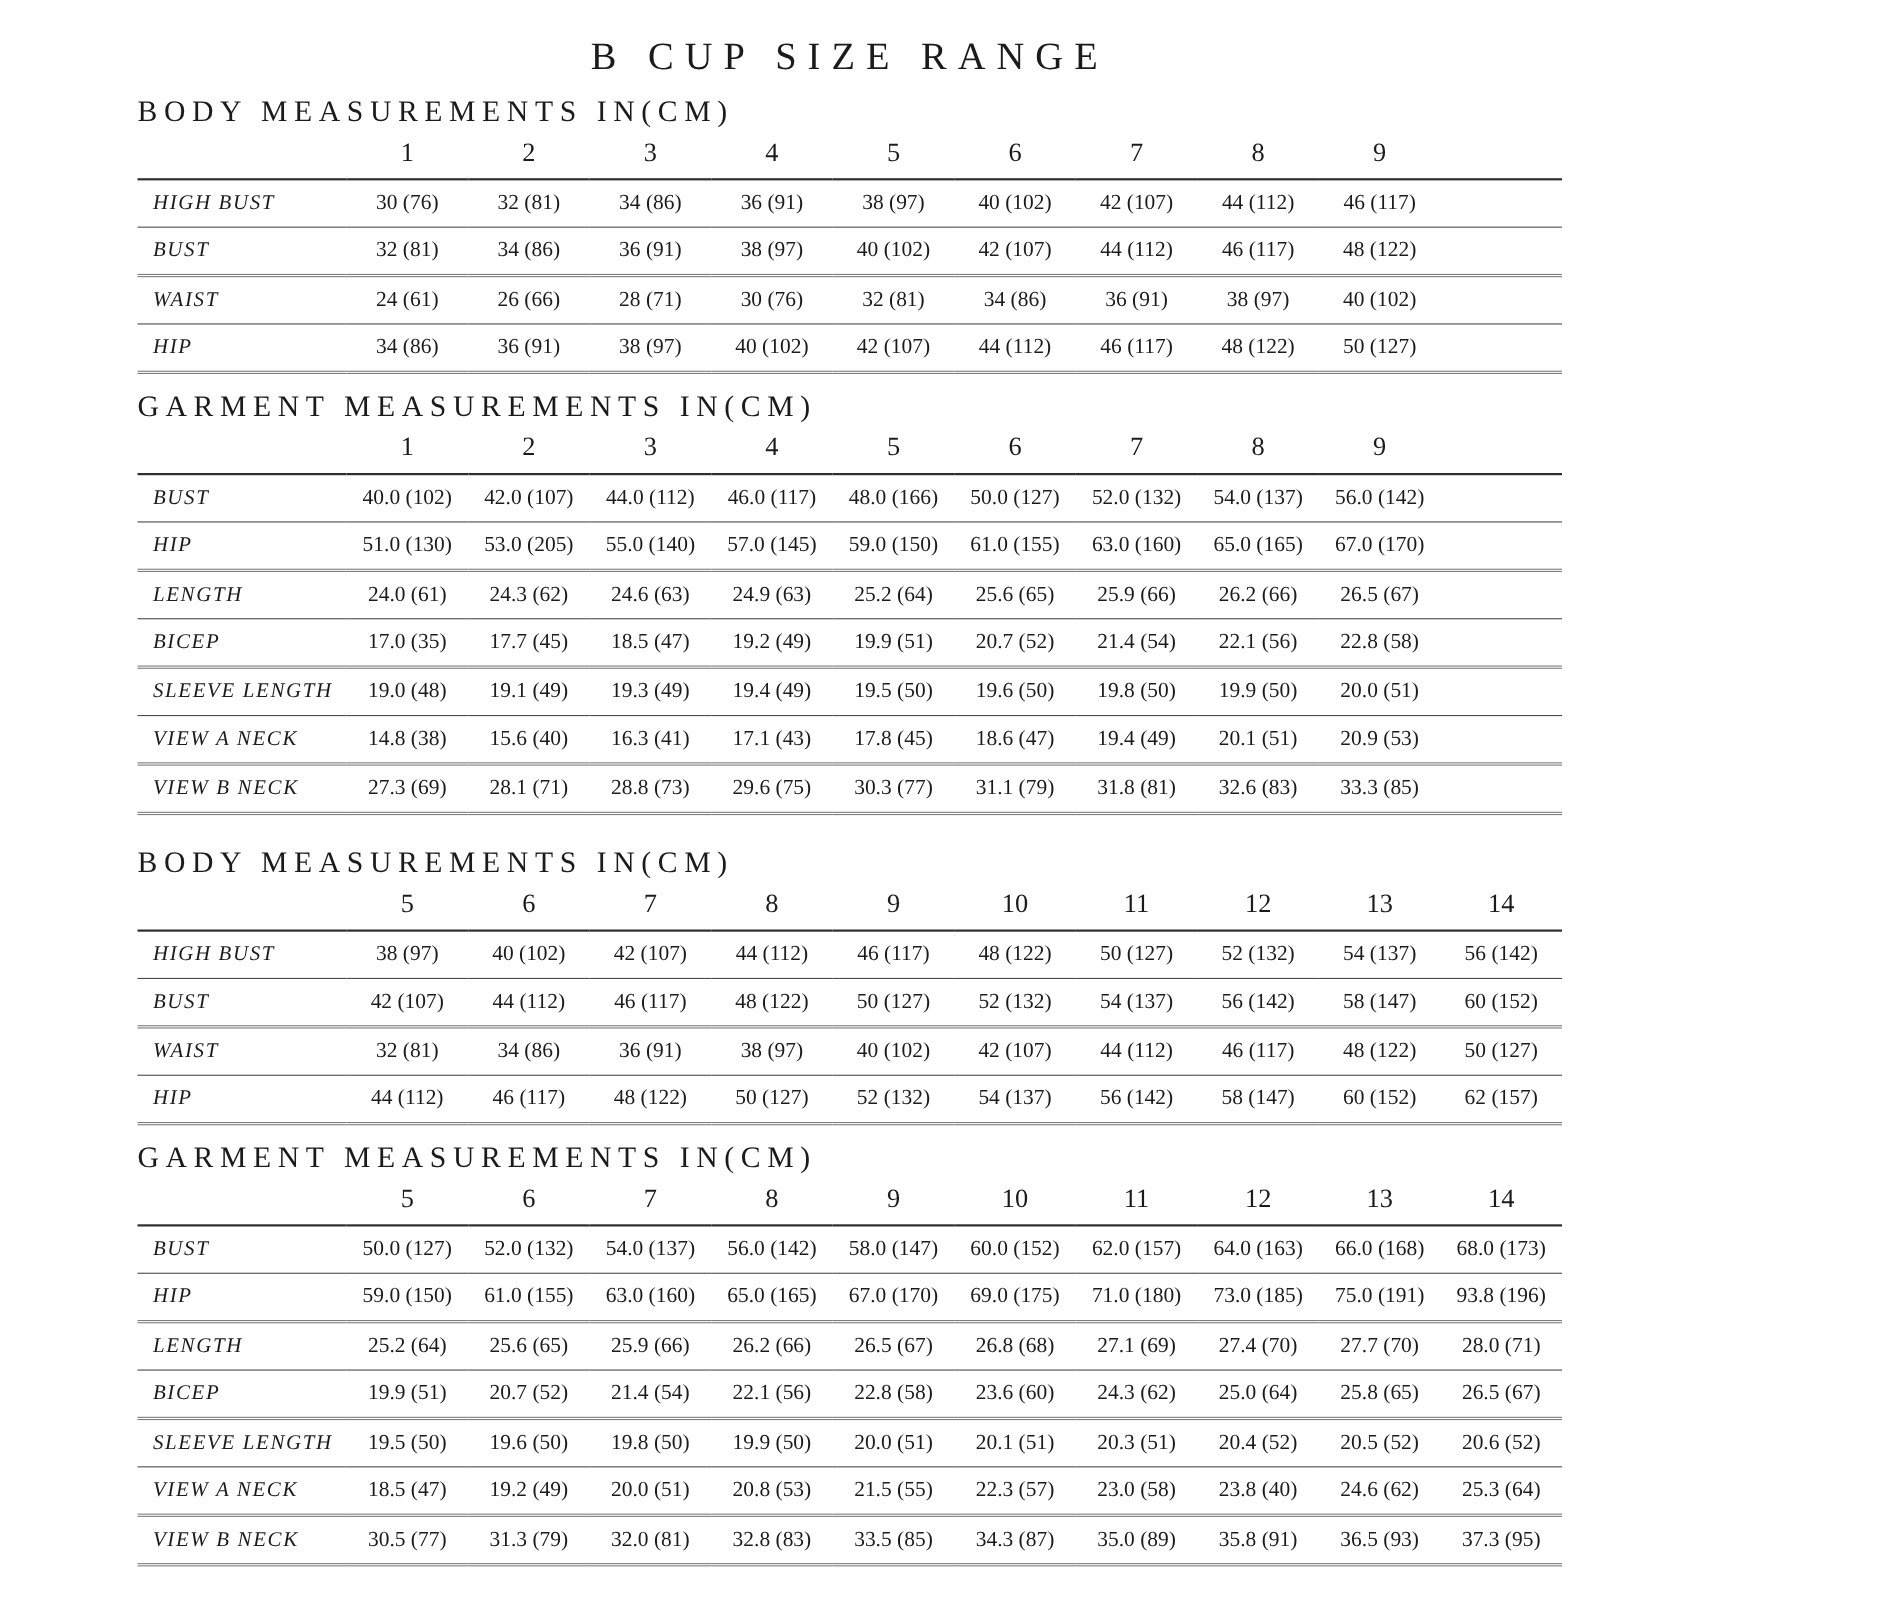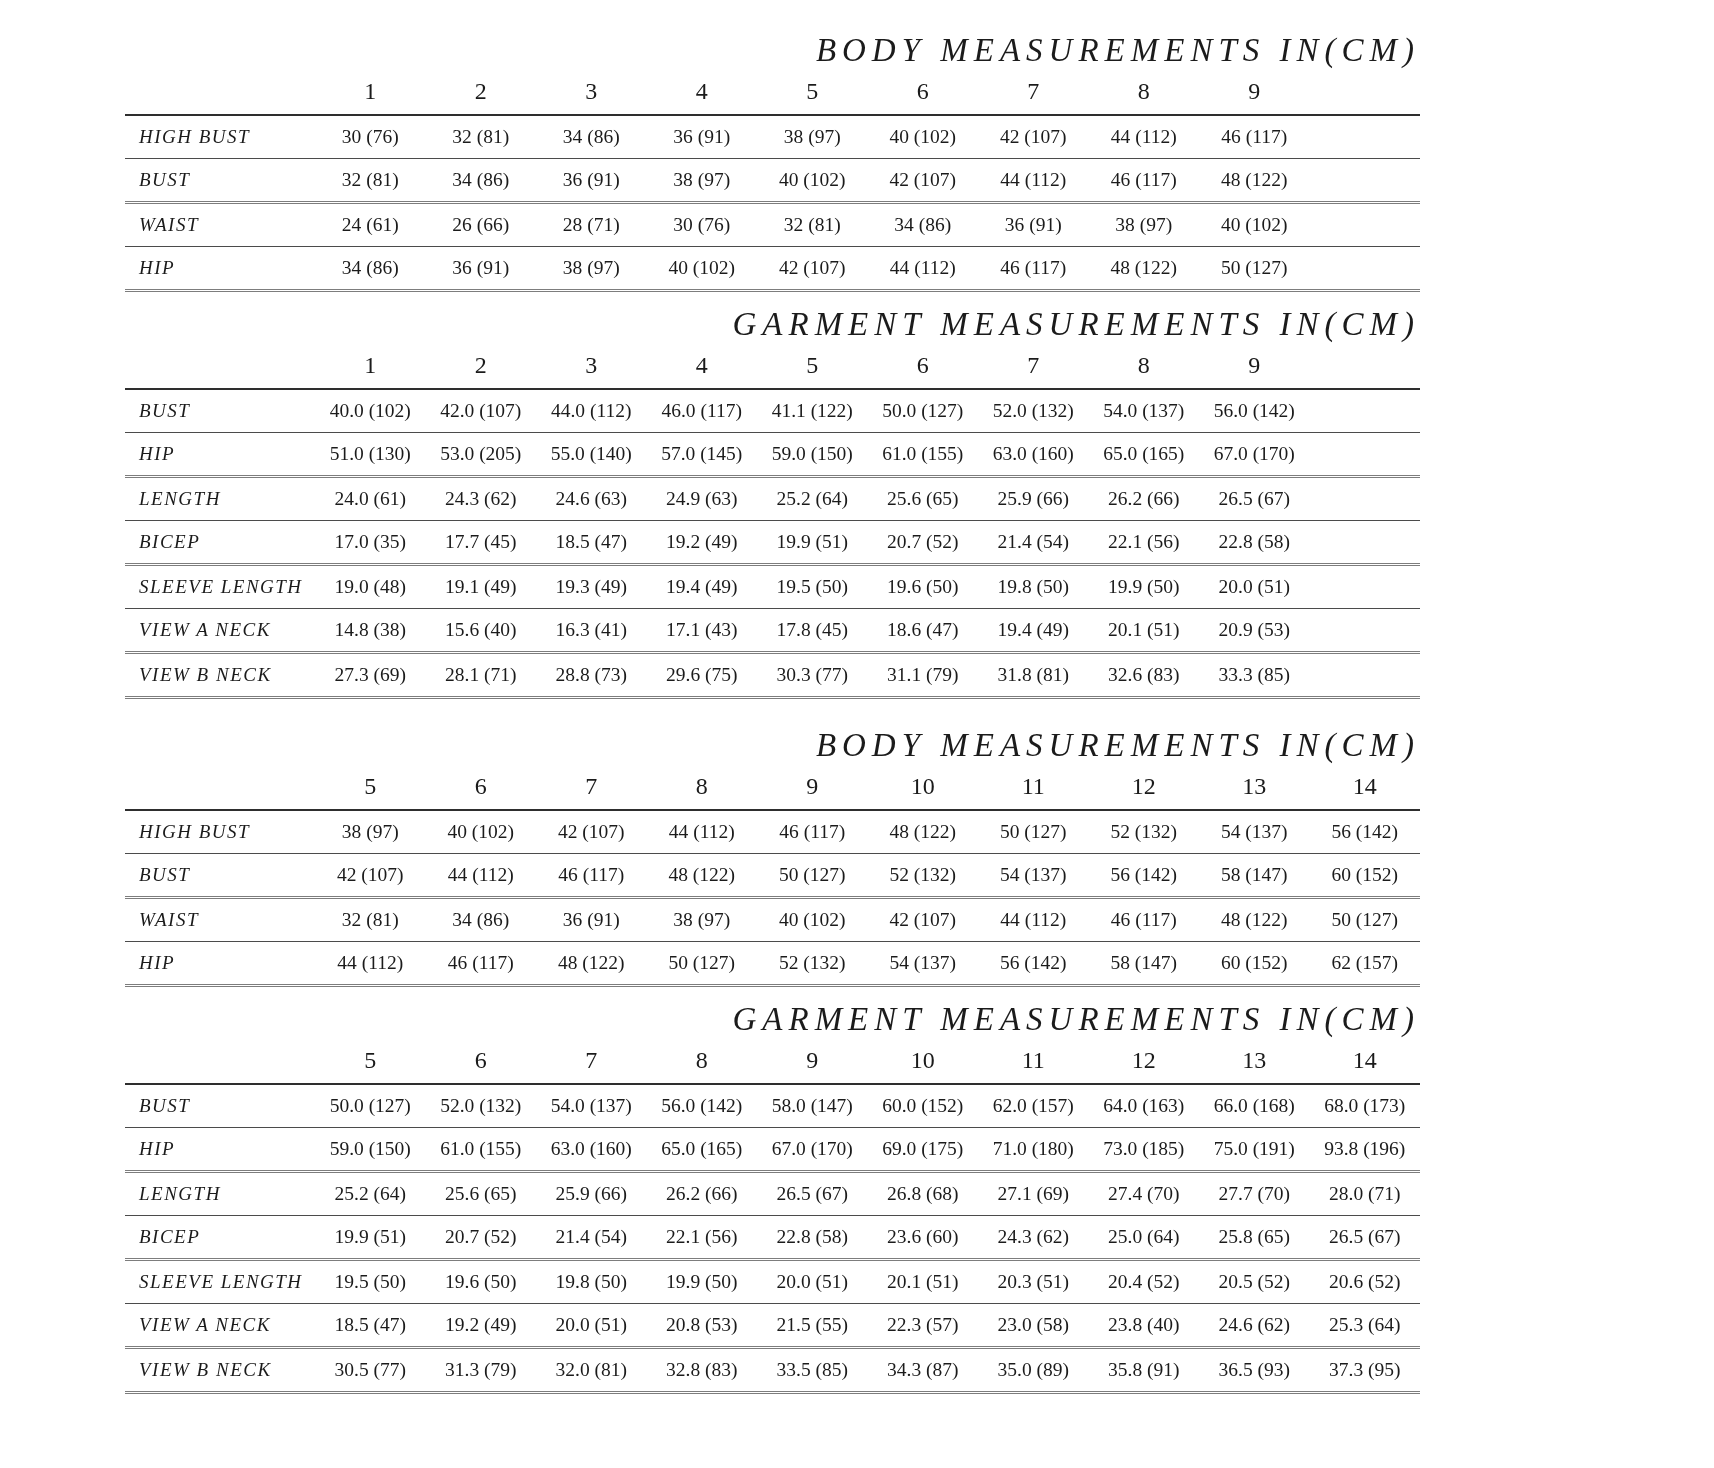--- a/index.html
+++ b/index.html
@@ -18,26 +18,25 @@
   }
   .section-title {
     font-size: 35px;
     font-weight: 400;
     letter-spacing: 10px;
     text-align: center;
     margin: 14px 0 8px 0;
   }
   .section + .section { margin-top: 28px; }
   .table-subtitle {
-    font-size: 33px;
+    font-size: 27px;
     font-weight: 400;
     letter-spacing: 6px;
-    text-align: right;
+    text-align: left;
     margin: 14px 0 0 0;
-    font-style: italic;
   }
   .mtable {
     width: 100%;
     border-collapse: collapse;
     table-layout: fixed;
   }
   .col-label { width: 190px; }
   .sizes-row th {
     font-weight: 400;
     font-size: 24px;
@@ -62,20 +61,21 @@
     letter-spacing: 1.5px;
     font-style: italic;
   }
 </style>
 </head>
 <body>
 
 <div class="page">
   <div id="sections-root">
   <section class="section">
+    <h1 class="section-title">B CUP SIZE RANGE</h1>
     <div class="tables">
   <div class="table-block">
     <h2 class="table-subtitle">BODY MEASUREMENTS IN(CM)</h2>
     <table class="mtable">
       <colgroup>
                 <col class="col-label">
                 <col>
                 <col>
                 <col>
                 <col>
@@ -189,21 +189,21 @@
                   <th></th>
                 </tr>
       </thead>
       <tbody>
                 <tr>
                   <td class="row-label">BUST</td>
                   <td>40.0 (102)</td>
                   <td>42.0 (107)</td>
                   <td>44.0 (112)</td>
                   <td>46.0 (117)</td>
-                  <td>41.1 (122)</td>
+                  <td>48.0 (166)</td>
                   <td>50.0 (127)</td>
                   <td>52.0 (132)</td>
                   <td>54.0 (137)</td>
                   <td>56.0 (142)</td>
                   <td></td>
                 </tr>
                 <tr>
                   <td class="row-label">HIP</td>
                   <td>51.0 (130)</td>
                   <td>53.0 (205)</td>

